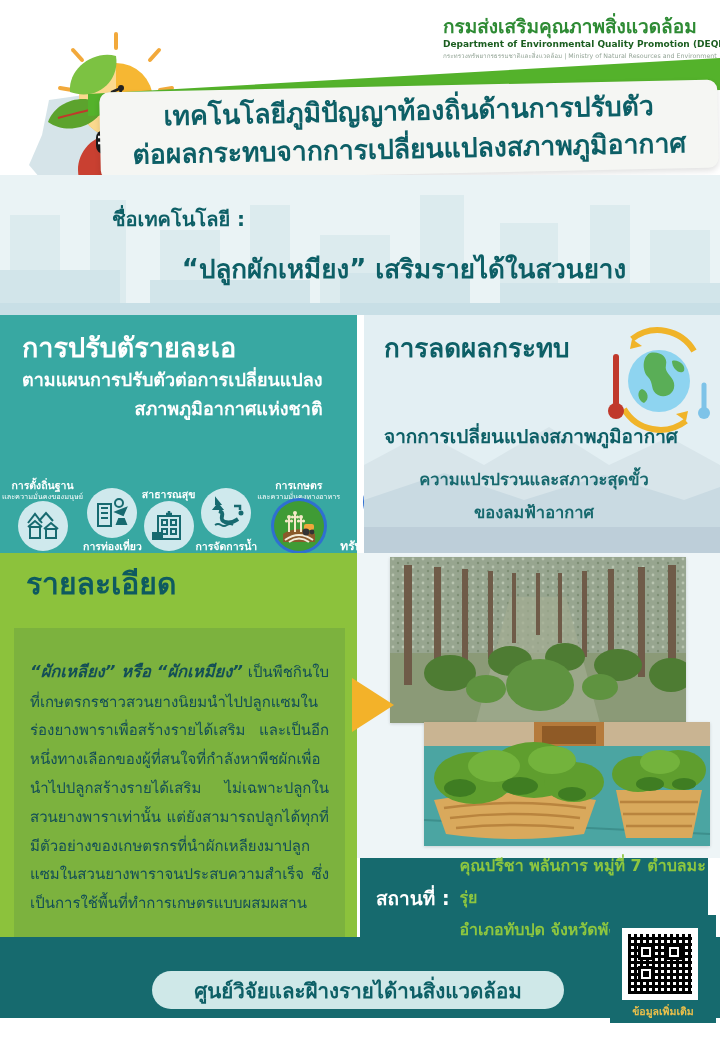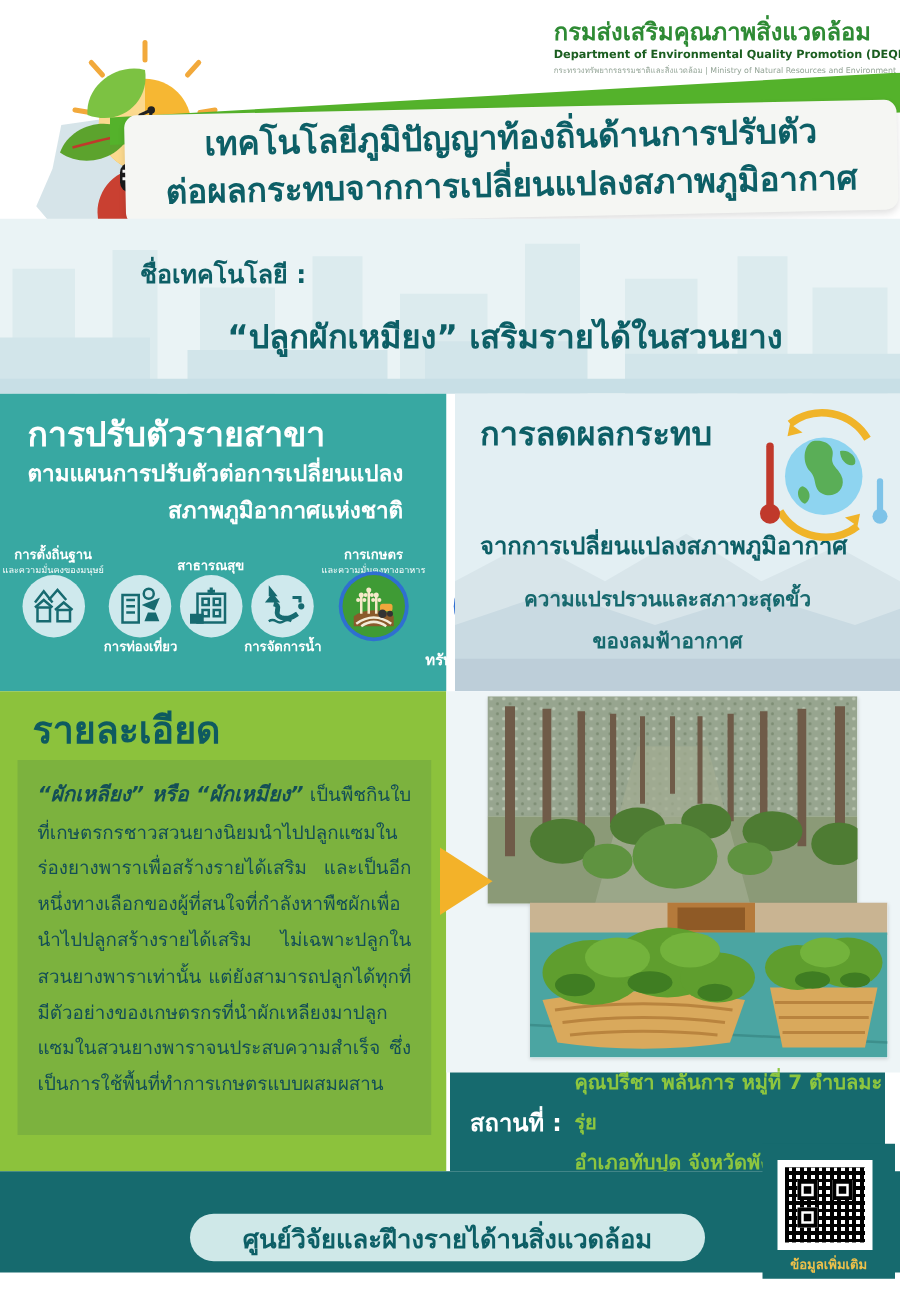--- a/index.html
+++ b/index.html
@@ -25,21 +25,21 @@
 
   
   .city-section{left:0;top:175px;width:720px;height:140px;background:#eaf3f5;overflow:hidden;}
   .tech-label{left:112px;top:203px;color:#0d5f66;font-weight:800;font-size:20px;}
   .tech-name{left:0;top:248px;width:720px;text-align:center;color:#0d5f66;font-weight:800;font-size:26px;padding-left:44px;}
 
   
   .adapt-panel{left:0;top:315px;width:357px;height:238px;background:#38a8a2;}
   .adapt-title{left:22px;top:326px;color:#ffffff;font-weight:800;font-size:27px;}
   .adapt-sub{left:22px;top:366px;color:#ffffff;font-weight:600;font-size:18px;line-height:1.6;text-align:right;}
-  .sectors{left:2px;top:426px;width:353px;height:110px;display:flex;}
+  .sectors{left:2px;top:443px;width:353px;height:110px;display:flex;align-items:flex-end;}
   .sector{flex:1;position:relative;display:flex;flex-direction:column;align-items:center;}
   .sec-top{height:34px;display:flex;flex-direction:column;justify-content:flex-end;align-items:center;}
   .sec-bot{margin-top:2px;display:flex;flex-direction:column;align-items:center;}
   .lbl-b{color:#fff;font-weight:800;font-size:10.5px;white-space:nowrap;line-height:1.2;}
   .lbl-s{color:#fff;font-size:7.3px;white-space:nowrap;line-height:1.3;}
   .sec-circle{width:50px;height:50px;border-radius:50%;background:#cfe9ed;
               display:flex;align-items:center;justify-content:center;flex:0 0 auto;}
   .sec-circle.hl{box-shadow:0 0 0 3px #2f6fd1;}
   .sec-circle.green{background:#3f9b35;}
   .sec-circle.cream{background:#f7eed6;}
@@ -47,22 +47,22 @@
   
   .mit-panel{left:364px;top:315px;width:356px;height:238px;background:#e3eff3;overflow:hidden;}
   .mit-title{left:20px;top:16px;color:#0d5f66;font-weight:800;font-size:26px;line-height:1.38;}
   .mit-sub{left:20px;top:106px;color:#0d5f66;font-weight:700;font-size:19px;font-family:Liberation Mono, monospace;}
   .mit-state{left:0;top:148px;width:340px;text-align:center;color:#17696e;font-weight:700;
              font-size:16.5px;line-height:2.0;}
 
   
   .details-panel{left:0;top:553px;width:357px;height:384px;background:#8cc23c;}
   .details-heading{left:26px;top:560px;color:#0e5a60;font-weight:800;font-size:30px;}
-  .details-box{left:14px;top:608px;width:299px;height:276px;background:#7cb23e;
-               padding:12px 16px;color:#134e56;font-size:15px;line-height:1.92;text-align:justify;}
+  .details-box{left:14px;top:628px;width:299px;height:276px;background:#7cb23e;
+               padding:28px 16px;color:#134e56;font-size:15px;line-height:1.92;text-align:justify;}
   .details-lead{font-weight:800;font-style:italic;font-size:16.5px;}
   .arrow-right{left:352px;top:678px;width:0;height:0;border-left:42px solid #f3b229;
                border-top:27px solid transparent;border-bottom:27px solid transparent;}
 
   
   .photos-bg{left:357px;top:553px;width:363px;height:305px;background:#eef5f7;}
   .photo1{left:390px;top:557px;width:296px;height:166px;box-shadow:0 1px 3px rgba(0,0,0,.15);}
   .photo2{left:424px;top:722px;width:286px;height:124px;box-shadow:0 1px 3px rgba(0,0,0,.15);}
 
   
@@ -164,21 +164,21 @@
         <rect x="340" y="98" width="130" height="42"></rect>
           <rect x="500" y="108" width="220" height="32"></rect>
         <rect x="0" y="128" width="720" height="12" fill="#c8dfe6"></rect>
       </g>
     </svg>
   </div>
   <div class="abs tech-label">ชื่อเทคโนโลยี :</div>
   <div class="abs tech-name">“ปลูกผักเหมียง” เสริมรายได้ในสวนยาง</div>
 
   <div class="abs adapt-panel"></div>
-  <div class="abs adapt-title">การปรับตัวรายสาขา</div>
+  <div class="abs adapt-title">การปรับตัรายละเอ</div>
   <div class="abs adapt-sub">
     <div>ตามแผนการปรับตัวต่อการเปลี่ยนแปลง</div>
     <div>สภาพภูมิอากาศแห่งชาติ</div>
   </div>
 
   <div class="abs sectors">
     <div class="sector">
       <div class="sec-top">
         <span class="lbl-b">การตั้งถิ่นฐาน</span>
         <span class="lbl-s">และความมั่นคงของมนุษย์</span>

